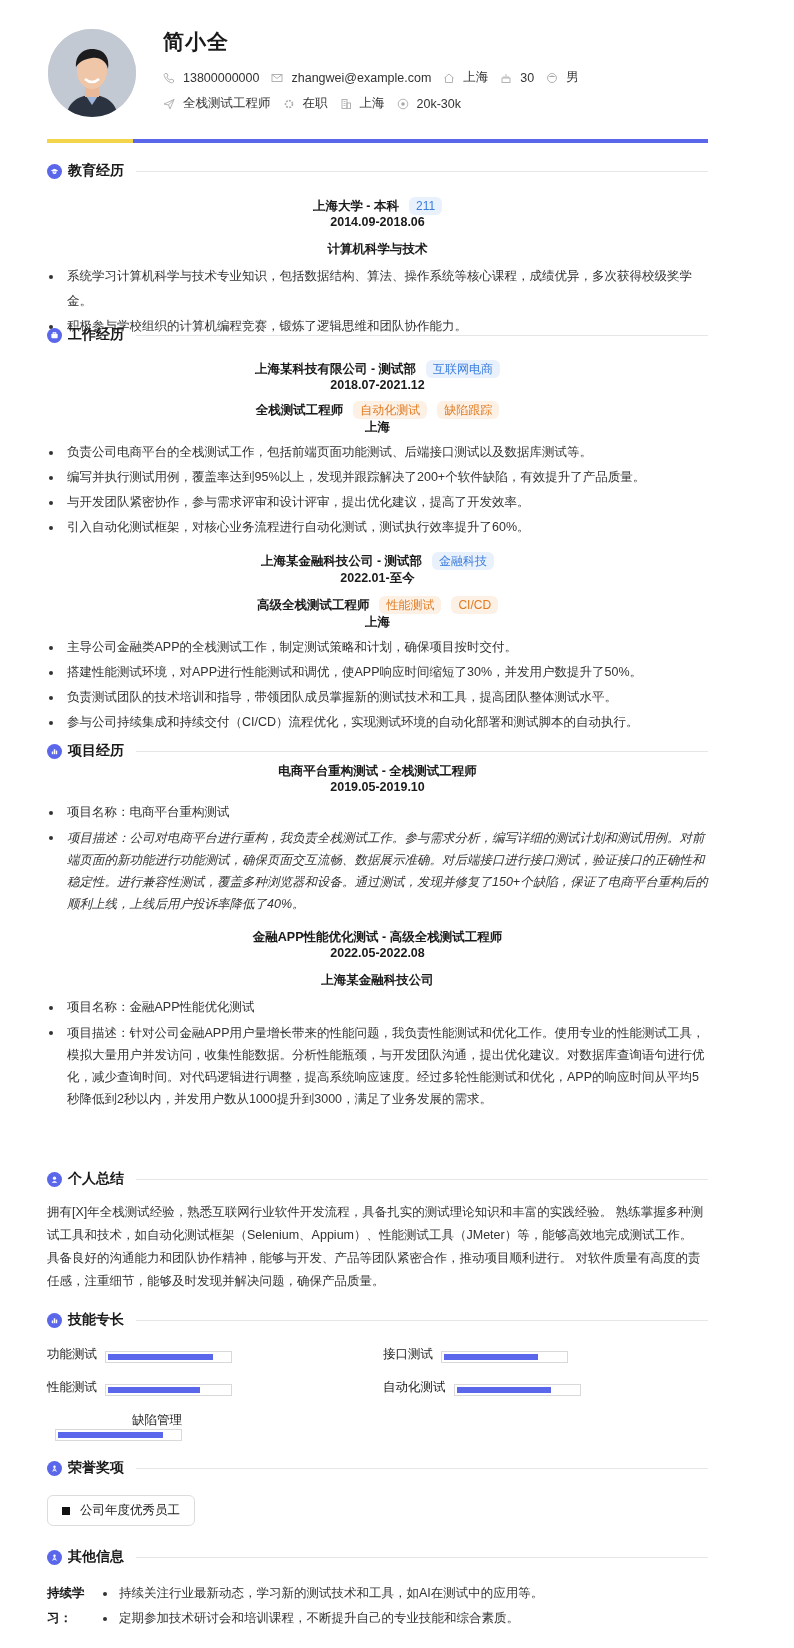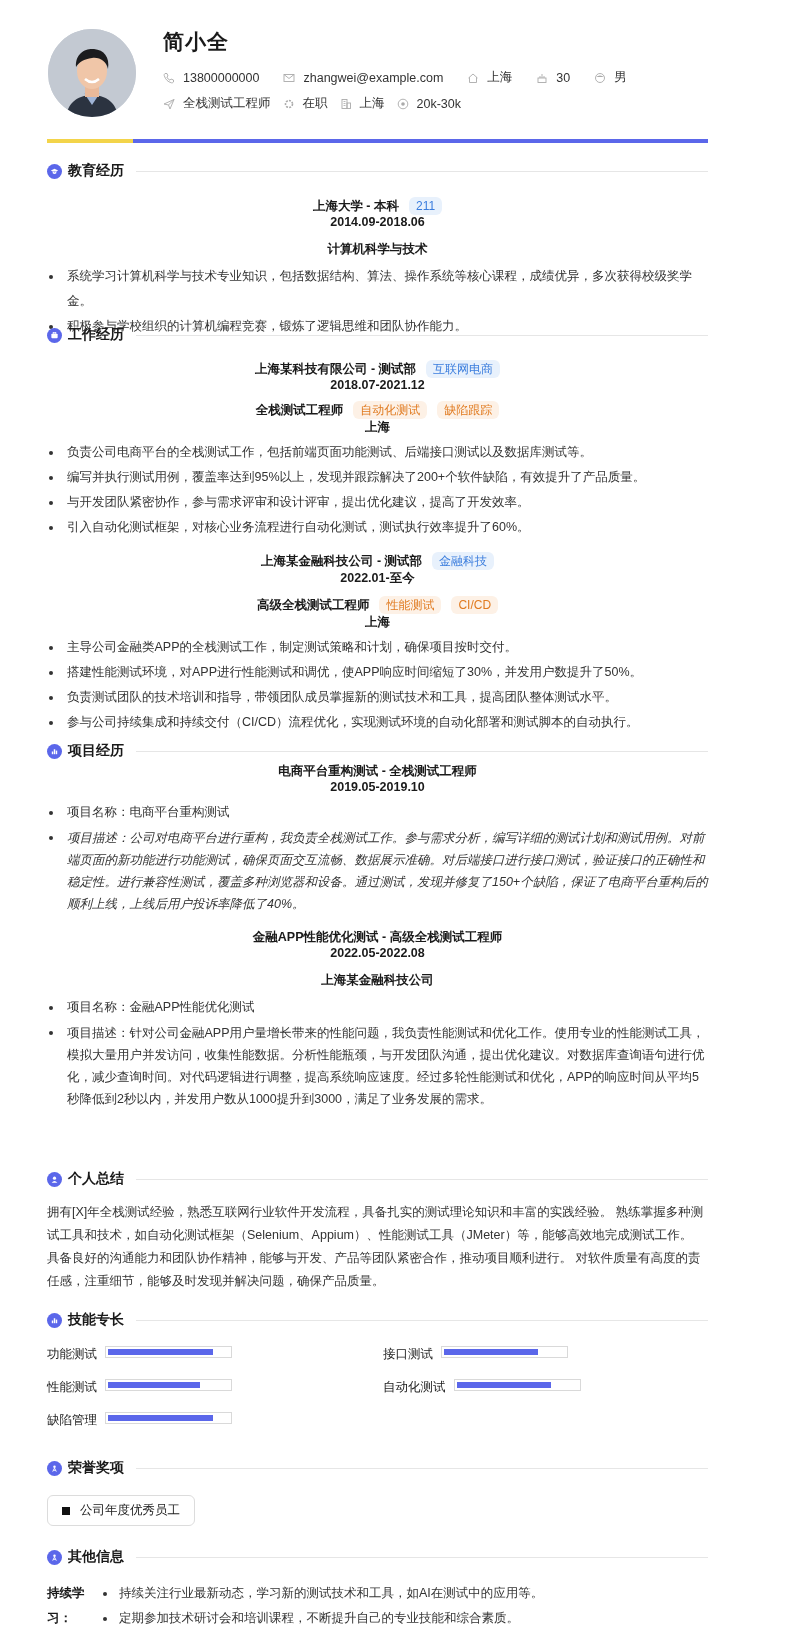--- a/index.html
+++ b/index.html
@@ -20,21 +20,21 @@
     background: #c3c9d2; overflow: hidden;
   }
   .name {
     position: absolute; left: 163px; top: 28px;
     font-size: 21px; font-weight: bold; color: #1a1a1a; letter-spacing: 1px;
   }
   .info-row {
     position: absolute; left: 163px; display: flex; align-items: center;
     font-size: 12.5px; color: #333;
   }
-  .info-row.r1 { top: 69px; gap: 12px; }
+  .info-row.r1 { top: 69px; }
   .info-row.r2 { top: 95px; }
   .info-item { display: flex; align-items: center; margin-right: 12px; }
   .info-icon { width: 12px; height: 12px; margin-right: 8px; display: inline-block; }
   .info-icon svg { width: 12px; height: 12px; display: block; }
 
   .bar-line { position: absolute; top: 139px; left: 47px; width: 661px; height: 4px; display: flex; }
   .bar-yellow { width: 86px; background: #f3d44a; }
   .bar-blue { flex: 1; background: #5b67ea; }
 
   
@@ -62,21 +62,21 @@
   ul.bullets li {
     position: relative; padding-left: 20px; font-size: 12.5px; color: #333; line-height: 25px;
   }
   ul.bullets li::before {
     content: ""; position: absolute; left: 2px; top: 11px; width: 4px; height: 4px; background: #333; border-radius: 50%;
   }
   .para { font-size: 12.5px; color: #333; line-height: 23px; }
 
   
   .skills { position: relative; }
-  .skill { position: absolute; display: flex; align-items: flex-start; font-size: 12.5px; color: #222; font-family: Liberation Serif, serif; }
+  .skill { position: absolute; display: flex; align-items: flex-end; font-size: 12.5px; color: #222; font-family: Liberation Serif, serif; }
   .skill-track {
     width: 127px; height: 12px; border: 1px solid #d9d9d9; margin-left: 8px; position: relative; background: #fff;
   }
   .skill-fill { position: absolute; left: 2px; top: 2px; height: 6px; background: #5b67ea; }
 
   .award {
     display: inline-flex; align-items: center; border: 1px solid #dcdcdc; border-radius: 6px;
     padding: 6px 14px 6px 14px; font-size: 12.5px; color: #222;
   }
   .award .sq { width: 8px; height: 8px; background: #111; margin-right: 10px; }
@@ -360,21 +360,21 @@
       <span class="skill-track">
           <span class="skill-fill" style="width:92px;"></span>
         </span>
     </div>
     <div class="skill" style="left:336px; top:49px;">
       <span>自动化测试</span>
       <span class="skill-track">
           <span class="skill-fill" style="width:94px;"></span>
         </span>
     </div>
-    <div class="skill" style="left:0; top:82px;">
+    <div class="skill" style="left:0; top:82px;flex-direction:column;">
       <span>缺陷管理</span>
       <span class="skill-track">
           <span class="skill-fill" style="width:105px;"></span>
         </span>
     </div>
   </div>
 </div>
 
 <div class="section" style="top:1458px;">
   <div class="sec-head">

